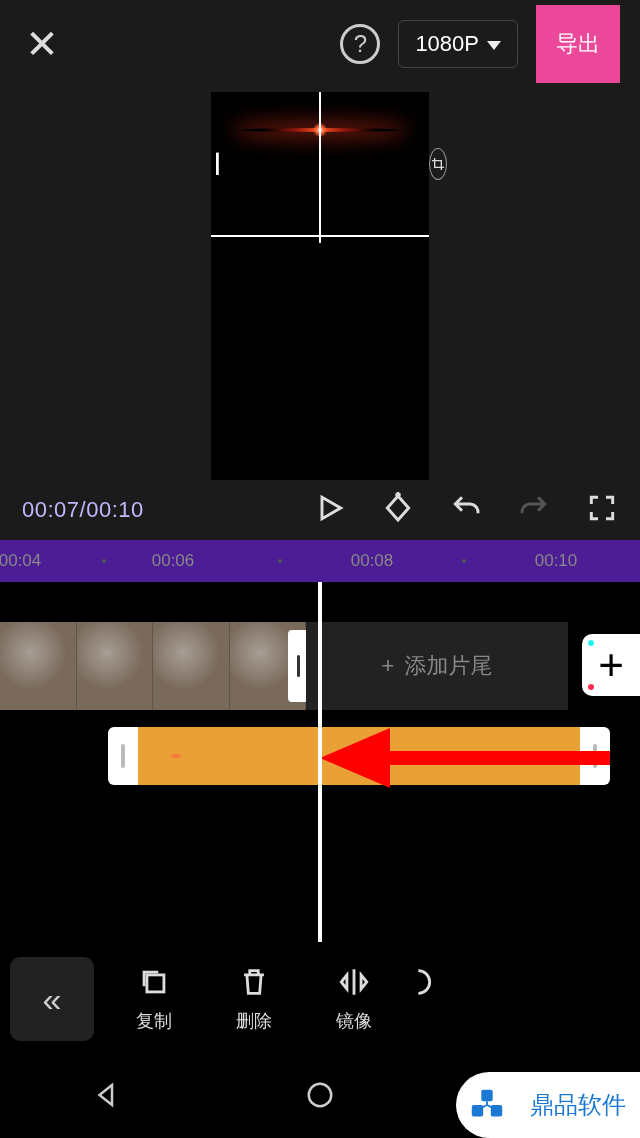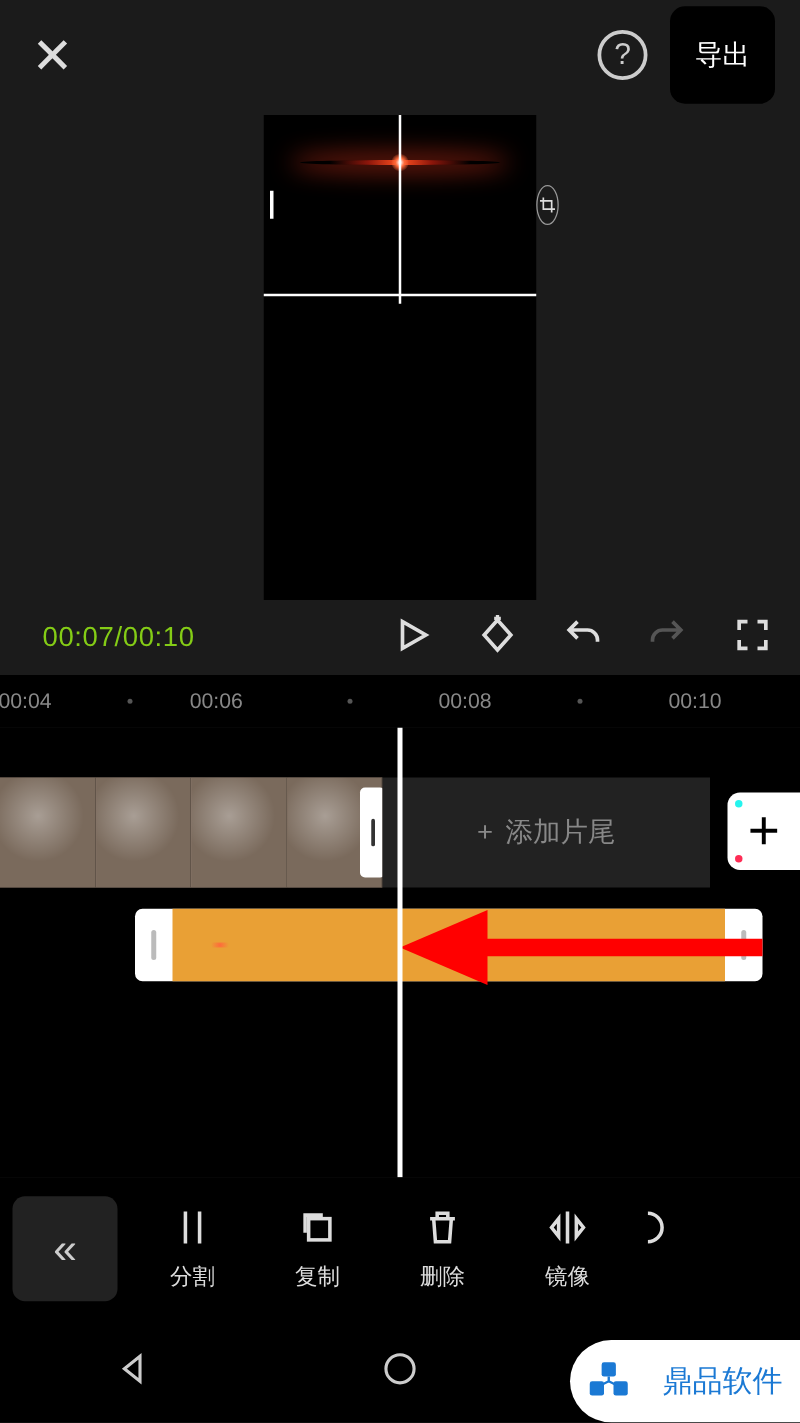--- a/index.html
+++ b/index.html
@@ -6,45 +6,45 @@
   html, body { width: 640px; height: 1138px; background: #000; font-family: -apple-system, "PingFang SC", sans-serif; color: #fff; overflow: hidden; }
   body { position: relative; background: #1b1b1b; }
 
   
   .topbar { height: 88px; display: flex; align-items: center; padding: 0 20px; justify-content: space-between; }
   .close-x { font-size: 40px; color: #ddd; width: 44px; text-align: center; cursor: pointer; }
   .top-right { display: flex; align-items: center; gap: 18px; }
   .help-icon { width: 40px; height: 40px; border: 3px solid #ccc; border-radius: 50%; display: flex; align-items: center; justify-content: center; font-size: 24px; color: #ccc; cursor: pointer; }
   .res-select { display: flex; align-items: center; background: #1b1b1b; border: 1px solid #444; border-radius: 6px; padding: 10px 16px; font-size: 22px; gap: 8px; cursor: pointer; }
   .caret-down { width: 0; height: 0; border-left: 7px solid transparent; border-right: 7px solid transparent; border-top: 9px solid #eee; margin-top: 3px; }
-  .export-btn { background: #000000; color: #fff; font-size: 22px; padding: 24px 20px; border-radius: 12px; cursor: pointer; }
+  .export-btn { background: #ec4899; color: #fff; font-size: 22px; padding: 24px 20px; border-radius: 0; cursor: pointer; }
 
   
   .preview-wrap { height: 392px; display: flex; justify-content: center; padding-top: 4px; }
   .preview { width: 218px; height: 388px; background: #000; position: relative; }
   .flare { position: absolute; top: 36px; left: 50%; transform: translateX(-50%); width: 160px; height: 4px; background: radial-gradient(circle at center, #ff5020 0%, rgba(255,40,20,.55) 32%, rgba(0,0,0,0) 70%); border-radius: 50%; box-shadow: 0 0 20px 6px rgba(255,60,30,.45); }
   .flare::after { content:""; position:absolute; left:50%; top:50%; transform:translate(-50%,-50%); width:14px; height:14px; background:radial-gradient(circle,#fff 0%,#ff6a3a 35%,rgba(255,0,0,0) 75%); border-radius:50%; }
   .sel-rect { position: absolute; top: 0; left: 0; width: 100%; height: 145px; border-bottom: 2px solid #fff; }
   .sel-rect::before { content:""; position:absolute; left:50%; top:0; bottom:-8px; width:2px; background:#fff; transform:translateX(-50%); }
   .sel-side { position:absolute; top:50%; transform:translateY(-50%); width:14px; height:34px; display:flex; align-items:center; justify-content:center; }
   .sel-side.l { left:-2px; }
   .sel-side.r { right:-16px; }
   .crop-icon { width:32px; height:32px; border:1px solid #999; border-radius:50%; background:#1b1b1b; display:flex; align-items:center; justify-content:center; }
   .crop-icon svg { width:16px; height:16px; stroke:#ddd; fill:none; stroke-width:2; }
 
   
   .player { height: 60px; display: flex; align-items: center; padding: 0 22px; justify-content: space-between; }
-  .time { font-size: 22px; color: #84cc16; letter-spacing: 0.5px; margin-left: 12px; }
+  .time { font-size: 22px; color: #c4b5fd; letter-spacing: 0.5px; }
   .ctrls { display: flex; align-items: center; gap: 36px; }
   .ctrl svg { width: 32px; height: 32px; stroke: #ddd; fill: none; stroke-width: 2.2; }
   .ctrl.dis svg { stroke: #555; }
   .ctrl { cursor:pointer; }
 
   
-  .ruler { height: 42px; background: #000000; display: flex; align-items: center; position: relative; font-size: 17px; color: #888; }
+  .ruler { height: 42px; background: #4c1d95; display: flex; align-items: center; position: relative; font-size: 17px; color: #888; }
   .ruler .tick { position: absolute; transform: translateX(-50%); }
   .ruler .dot { position:absolute; width:4px; height:4px; background:#555; border-radius:50%; transform:translateX(-50%); }
 
   
   .timeline { background: #000; height: 360px; position: relative; overflow: hidden; }
   .vid-track { position: absolute; top: 40px; left: 0; height: 88px; display: flex; align-items: stretch; }
   .clip { width: 306px; height: 88px; position: relative; background: linear-gradient(90deg,#8d7a6a,#a69080,#8d7a6a); display:flex; overflow:hidden; }
   .thumb { flex:1; background:#7a6a5c; border-right:1px solid rgba(0,0,0,.2); position:relative; }
   .thumb::after{content:"";position:absolute;inset:0;background:radial-gradient(circle at 40% 35%,rgba(255,255,255,.35),transparent 50%);}
   .clip-handle { position:absolute; right:-2px; top:8px; bottom:8px; width:20px; background:#fff; border-radius:4px; display:flex; align-items:center; justify-content:center; }
@@ -80,20 +80,24 @@
   .watermark { position:absolute; right:0; bottom:0; height:66px; background:#fff; border-radius:33px 0 0 33px; display:flex; align-items:center; padding:0 14px 0 12px; gap:24px; color:#1b79d4; font-size:24px; font-weight:500; }
   .wm-icon { width:38px; height:38px; }
 </style>
 </head>
 <body>
 
 <div class="topbar">
   <div class="close-x">✕</div>
   <div class="top-right">
     <div class="help-icon">?</div>
+    <div class="res-select">
+      <span>1080P</span>
+      <span class="caret-down"></span>
+    </div>
     <div class="export-btn">导出</div>
   </div>
 </div>
 
 <div class="preview-wrap">
   <div class="preview">
     <div class="flare"></div>
     <div class="sel-rect">
       <div class="sel-side l">
         <svg viewBox="0 0 10 24">
@@ -190,26 +194,20 @@
   </div>
 
   <div class="playhead"></div>
 </div>
 
 <div class="toolbar">
   <div class="collapse">«</div>
   <div class="tools">
     <div class="tool">
       <svg viewBox="0 0 24 24">
-          <path d="M8 3v18M16 3v18"></path>
-        </svg>
-      <span>分割</span>
-    </div>
-    <div class="tool">
-      <svg viewBox="0 0 24 24">
           <rect x="7" y="7" width="12" height="12"></rect>
           <path d="M5 15V5h10"></path>
         </svg>
       <span>复制</span>
     </div>
     <div class="tool">
       <svg viewBox="0 0 24 24">
           <path d="M5 7h14M9 7V4h6v3M7 7l1 13h8l1-13"></path>
         </svg>
       <span>删除</span>

